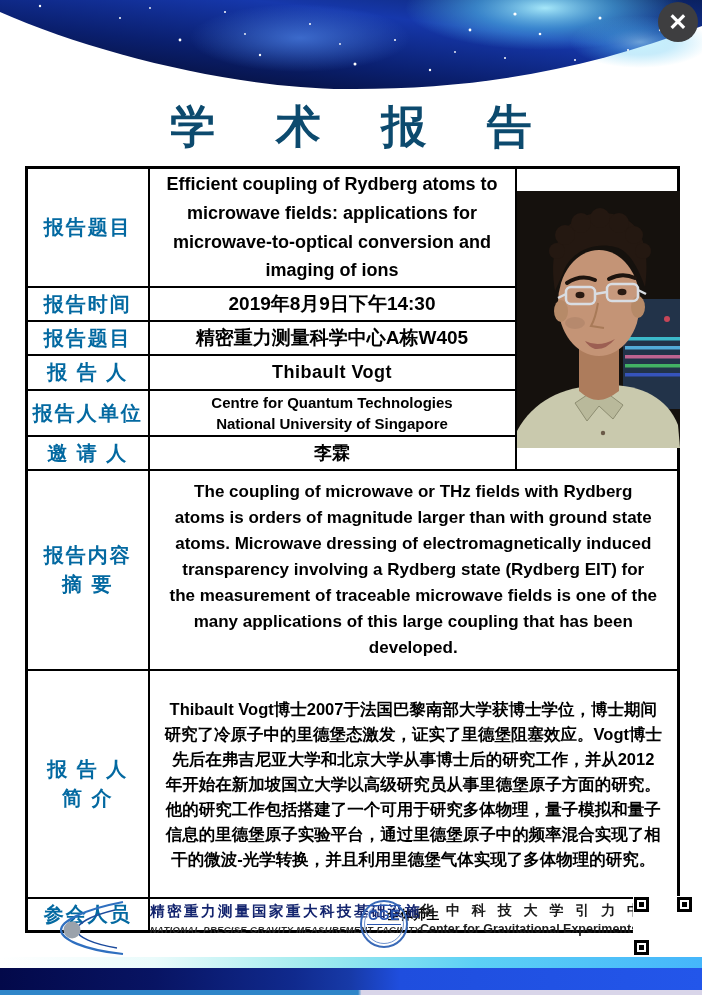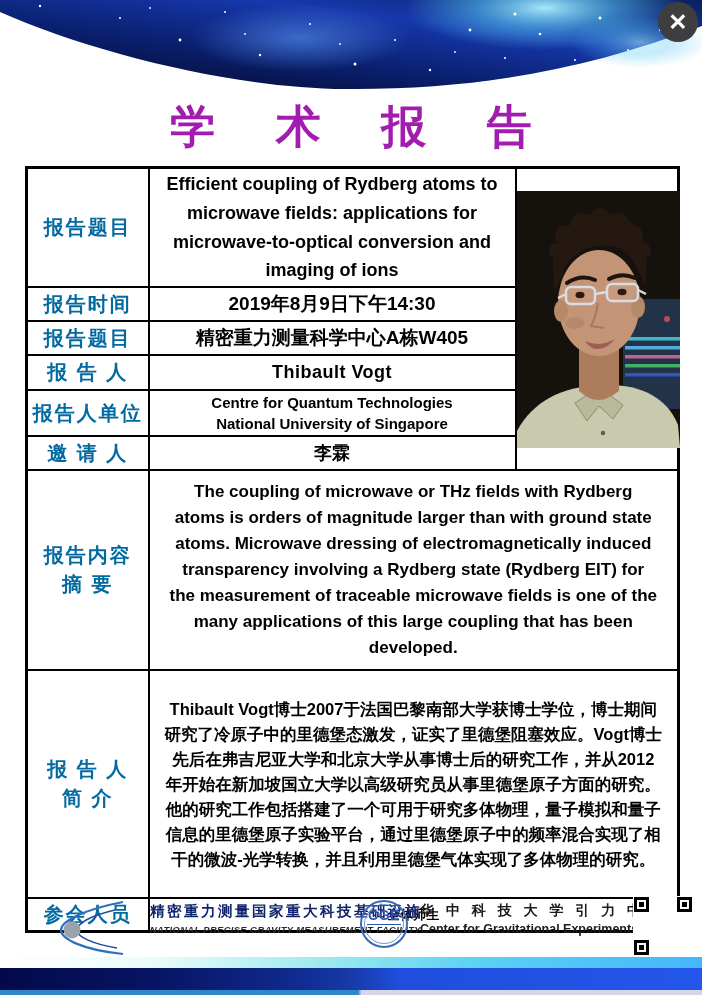--- a/index.html
+++ b/index.html
@@ -10,21 +10,21 @@
   .galaxy{position:absolute;left:0;top:0;width:702px;height:96px;display:block;}
 
   
   .close-btn{position:absolute;left:658px;top:2px;width:40px;height:40px;border:none;
     border-radius:50%;background:#3e3e40;color:#fff;cursor:pointer;
     display:flex;align-items:center;justify-content:center;
     font-size:23px;line-height:1;font-weight:700;padding:0;z-index:5;}
 
   
   .poster-title{position:absolute;left:0;top:97px;width:702px;text-align:center;
-    font-size:45px;font-weight:700;color:#a21caf;letter-spacing:24px;text-indent:24px;
+    font-size:45px;font-weight:700;color:#0c4a6e;letter-spacing:24px;text-indent:24px;
     white-space:nowrap;}
 
   
   table.info{position:absolute;left:25px;top:166px;width:652px;border-collapse:collapse;
     table-layout:fixed;border:3px solid #000;background:#fff;}
   table.info td{border:2px solid #000;vertical-align:middle;}
   td.lbl{color:#0369a1;font-weight:700;font-size:20px;text-align:center;
     letter-spacing:2px;white-space:pre-line;line-height:1.45;}
   td.val{font-weight:700;color:#000;text-align:center;}
   .v-title{font-size:18px;line-height:1.6;white-space:pre-line;}

